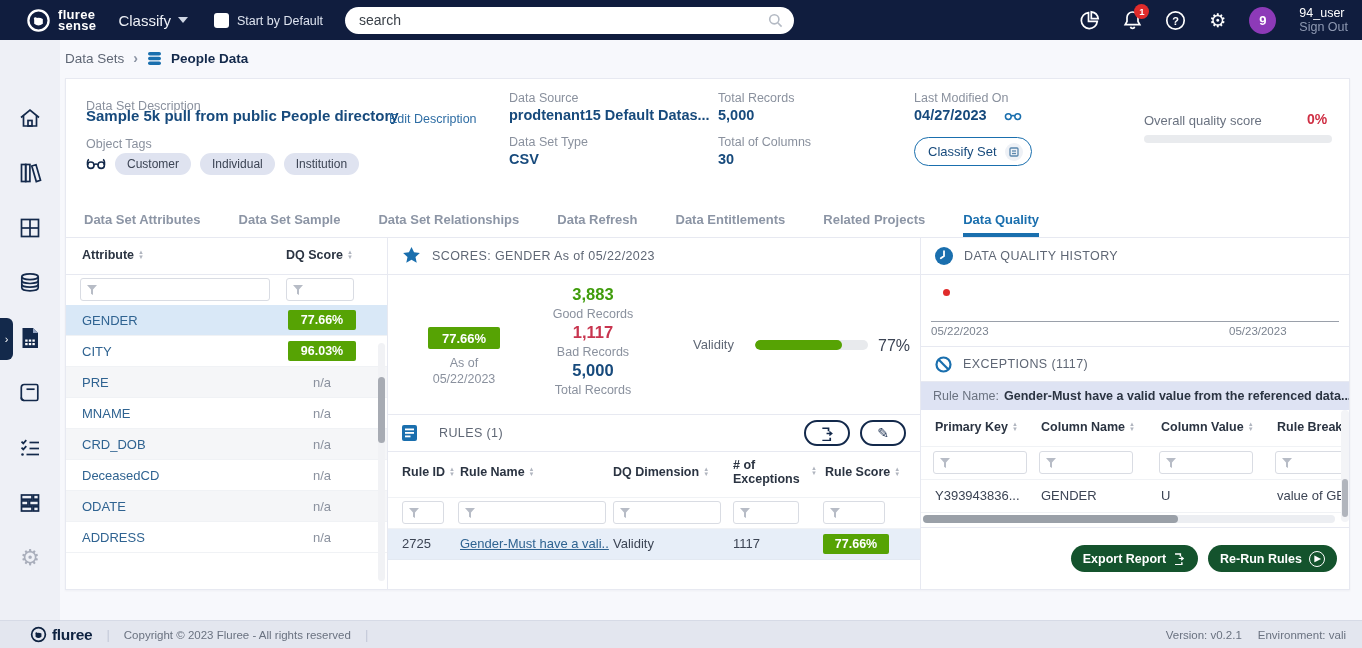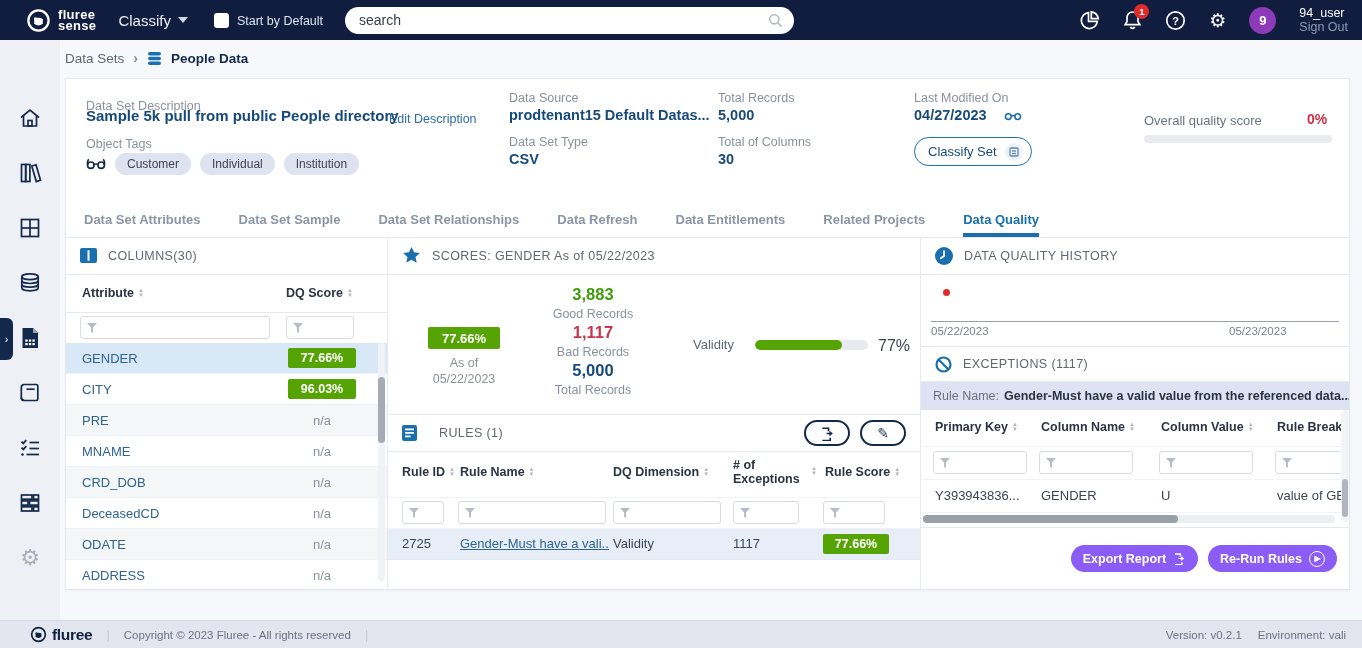--- a/index.html
+++ b/index.html
@@ -144,21 +144,21 @@
   .efilter{position:relative;height:32px;border-bottom:1px solid #f0f2f5;overflow:hidden;}
   .erow{position:relative;height:32px;border-bottom:1px solid #f0f2f5;font-size:13px;color:#3c4454;overflow:hidden;}
   .erow span{position:absolute;top:8px;white-space:nowrap;}
   .hscroll{position:relative;height:12px;}
   .hs-track{position:absolute;left:2px;right:14px;top:2px;height:8px;background:#eceef2;border-radius:4px;}
   .hs-thumb{position:absolute;left:2px;top:2px;width:255px;height:8px;background:#9aa0a8;border-radius:4px;}
   .rscroll-track{position:absolute;right:0;top:173px;height:112px;width:8px;background:#f3f4f7;border-radius:4px;}
   .rscroll-thumb{position:absolute;right:1px;top:242px;height:38px;width:6px;background:#b1b5bd;border-radius:4px;}
   .exc-actions{position:absolute;left:0;right:0;top:290px;bottom:0;border-top:1px solid #e7e9f1;
                display:flex;align-items:center;justify-content:flex-end;gap:10px;padding:0 12px;}
-  .tealbtn{height:27px;border-radius:14px;background:#8b5cf6;color:#fff;font-size:12.5px;font-weight:bold;
+  .tealbtn{height:27px;border-radius:14px;background:#14532d;color:#fff;font-size:12.5px;font-weight:bold;
            display:flex;align-items:center;gap:7px;padding:0 12px;border:none;font-family:"Liberation Sans",sans-serif;}
   .playc{width:16px;height:16px;border-radius:50%;border:1.5px solid #fff;display:flex;align-items:center;justify-content:center;
          font-size:8px;color:#fff;box-sizing:border-box;padding-left:1px;}
 
   
   .footer{position:absolute;left:0;bottom:0;width:1362px;height:28px;background:#e3e6ef;border-top:1px solid #d6dae6;
           display:flex;align-items:center;box-sizing:border-box;}
   .fbrand{display:flex;align-items:center;gap:5px;margin-left:30px;color:#0e2240;font-size:15.5px;font-weight:bold;letter-spacing:-.3px;}
   .fdiv{color:#c3c8d8;margin:0 14px;font-size:13px;}
   .ftext{color:#6a7280;font-size:11.5px;}
@@ -397,29 +397,20 @@
       <div class="tab" data-interactable="true">Data Set Relationships</div>
       <div class="tab" data-interactable="true">Data Refresh</div>
       <div class="tab" data-interactable="true">Data Entitlements</div>
       <div class="tab" data-interactable="true">Related Projects</div>
       <div class="tab active" data-interactable="true">Data Quality</div>
     </div>
 
     <div class="panels" data-interactable="false">
 
       <div class="pan pan-left" data-interactable="false">
-        <div class="phead" data-interactable="false">
-          <span data-interactable="false">
-            <svg width="17" height="15" viewBox="0 0 17 15">
-              <rect width="17" height="15" rx="2" fill="#1a6fae"></rect>
-                <rect x="7.5" y="2.3" width="2" height="10.4" fill="#fff"></rect>
-            </svg>
-          </span>
-          <span class="ptitle" data-interactable="false">COLUMNS(30)</span>
-        </div>
         <div class="lthead" data-interactable="false">
           <span class="thname" style="position:absolute;left:16px;top:11px;" data-interactable="true">
             <span>Attribute</span>
             <span class="sort" data-interactable="true">
                 <span>▲</span>
                 <span>▼</span>
               </span>
           </span>
           <span class="thname" style="position:absolute;left:220px;top:11px;" data-interactable="true">
             <span>DQ Score</span>

